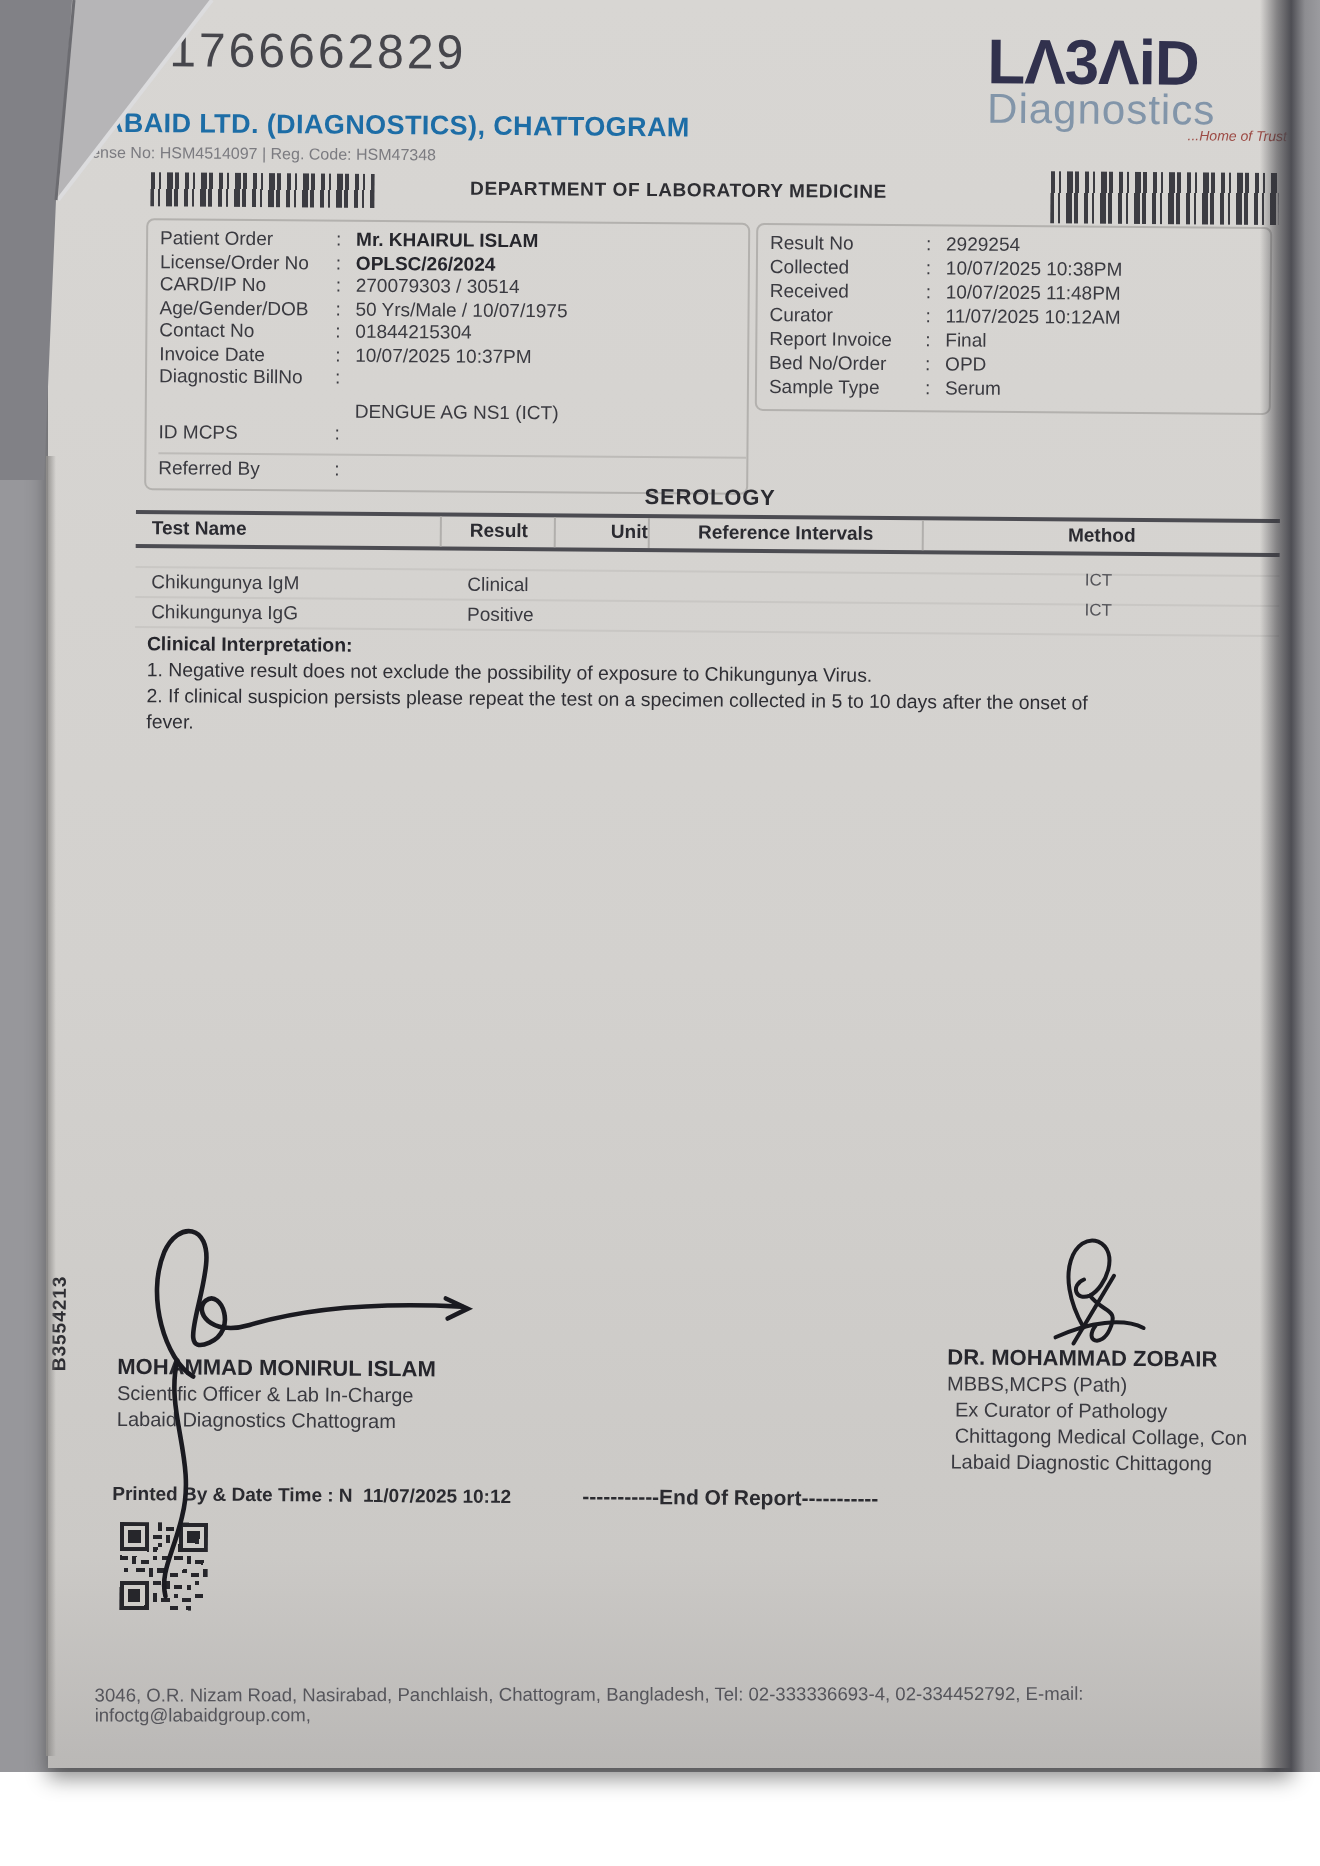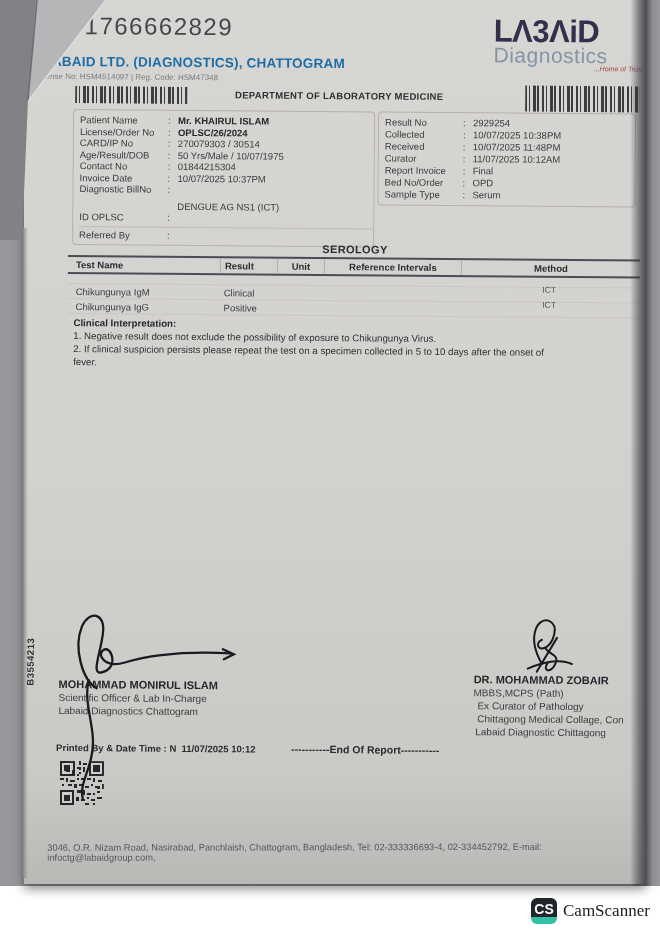--- a/index.html
+++ b/index.html
@@ -44,22 +44,22 @@
   .pbox .row:nth-child(10){border-top:1px solid #bdbbb8;margin-top:3px;padding-top:2px;}
 
   
   .sero-title{position:absolute;left:72px;top:243px;width:570px;text-align:center;
               font-size:11px;font-weight:700;letter-spacing:.4px;color:#2b2b31;}
   .sero{position:absolute;left:70px;top:257px;width:572px;font-size:9.5px;}
   .sero-head{display:flex;border-top:2px solid #4c4c52;border-bottom:2px solid #4c4c52;
              font-weight:700;color:#2b2b31;height:15px;align-items:center;}
   .sero-head span{display:block;}
   .c1{width:152px;flex:none;padding-left:8px;box-sizing:border-box;}
-  .c2{width:57px;flex:none;text-align:left;padding-left:4px;box-sizing:border-box;}
-  .c3{width:46px;flex:none;text-align:center;}
+  .c2{width:57px;flex:none;text-align:left;padding-left:14px;box-sizing:border-box;}
+  .c3{width:46px;flex:none;text-align:right;}
   .c4{width:136px;flex:none;text-align:center;}
   .c5{flex:1;text-align:center;}
   .sero-head .c2,.sero-head .c3,.sero-head .c4,.sero-head .c5{border-left:1px solid #b1afac;height:100%;line-height:15px;}
   .sero-gap{height:9px;border-bottom:1px solid #c9c7c4;}
   .sero-row{display:flex;height:14px;align-items:center;border-bottom:1px solid #c9c7c4;color:#3a3a40;}
   .sero-row .c5{font-size:8.5px;color:#55555a;transform:translateY(-5px);}
 
   
   .interp{position:absolute;left:76px;top:318px;width:566px;font-size:9.7px;line-height:13px;color:#2f2f35;}
   .interp-h{font-weight:700;color:#26262c;}
@@ -114,36 +114,36 @@
         <div class="logo-brand">LΛ3ΛiD</div>
         <div class="logo-sub">Diagnostics</div>
         <div class="logo-tag">...Home of Trust</div>
       </div>
       <div class="barcode bc-left"></div>
       <div class="dept">DEPARTMENT OF LABORATORY MEDICINE</div>
       <div class="barcode bc-right"></div>
 
       <div class="ibox pbox">
         <div class="row">
-            <span class="lbl">Patient Name</span>
+            <span class="lbl">Patient Order</span>
             <span class="colon">:</span>
             <span class="val">Mr. KHAIRUL ISLAM</span>
           </div>
         <div class="row">
             <span class="lbl">License/Order No</span>
             <span class="colon">:</span>
             <span class="val">OPLSC/26/2024</span>
           </div>
         <div class="row">
             <span class="lbl">CARD/IP No</span>
             <span class="colon">:</span>
             <span class="val">270079303 / 30514</span>
           </div>
         <div class="row">
-            <span class="lbl">Age/Result/DOB</span>
+            <span class="lbl">Age/Gender/DOB</span>
             <span class="colon">:</span>
             <span class="val">50 Yrs/Male / 10/07/1975</span>
           </div>
         <div class="row">
             <span class="lbl">Contact No</span>
             <span class="colon">:</span>
             <span class="val">01844215304</span>
           </div>
         <div class="row">
             <span class="lbl">Invoice Date</span>
@@ -154,21 +154,21 @@
             <span class="lbl">Diagnostic BillNo</span>
             <span class="colon">:</span>
             <span class="val"></span>
           </div>
         <div class="row">
             <span class="lbl"></span>
             <span class="colon"></span>
             <span class="val">DENGUE AG NS1 (ICT)</span>
           </div>
         <div class="row">
-            <span class="lbl">ID OPLSC</span>
+            <span class="lbl">ID MCPS</span>
             <span class="colon">:</span>
             <span class="val"></span>
           </div>
         <div class="row">
             <span class="lbl">Referred By</span>
             <span class="colon">:</span>
             <span class="val"></span>
           </div>
       </div>
 
@@ -287,19 +287,13 @@
     <svg class="corner" width="130" height="240" viewBox="0 0 130 240">
       <polygon points="0,0 38,0 28,100 22,240 0,240" fill="#818186"></polygon>
       <polygon points="36,0 106,0 29,100" fill="#b6b5b7"></polygon>
       <line x1="106" y1="0" x2="29" y2="100" stroke="#dcdcde" stroke-width="2"></line>
       <line x1="37" y1="0" x2="28" y2="100" stroke="#6c6c71" stroke-width="1.5"></line>
     </svg>
     <div class="edge-right"></div>
     <div class="edge-left"></div>
   </div>
 
-  <div class="cam-badge">
-    <div class="cs-icon">
-        <span>CS</span>
-      </div>
-    <span class="cs-label">CamScanner</span>
-  </div>
 </div>
 
 </body></html>

